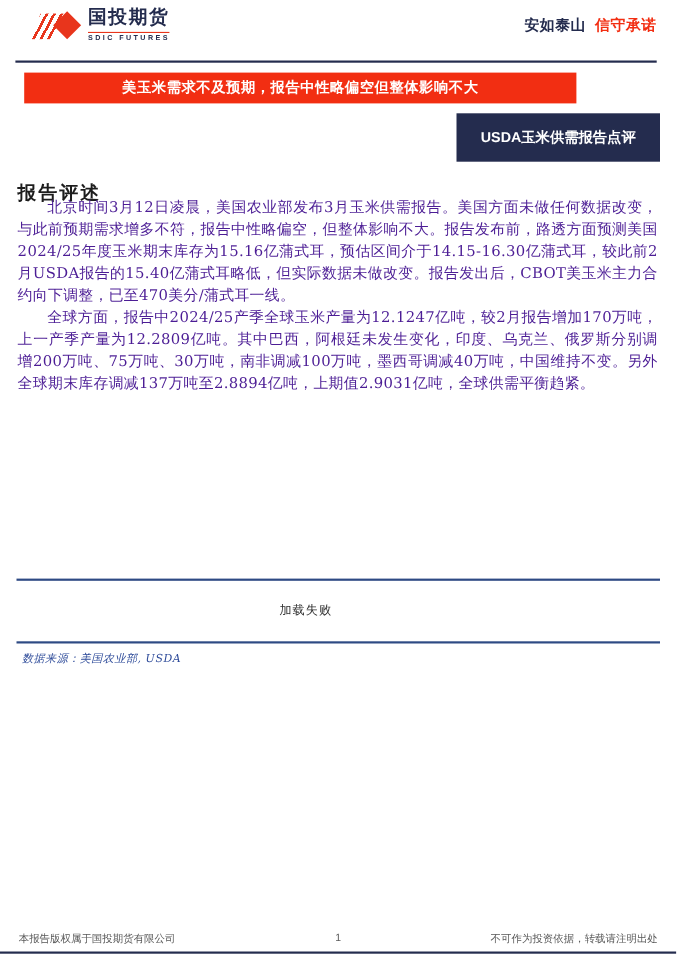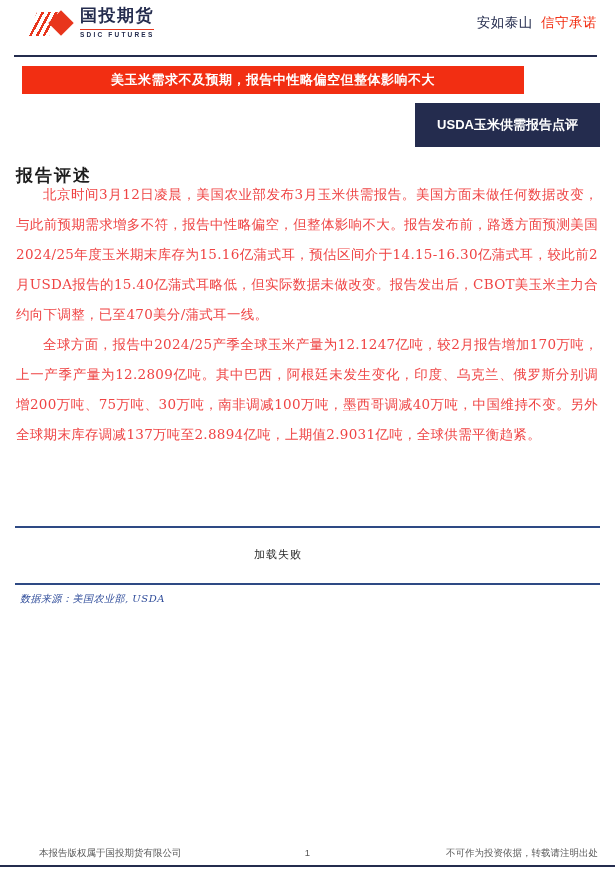--- a/index.html
+++ b/index.html
@@ -27,21 +27,21 @@
     clip-path:polygon(30% 0,100% 0,70% 100%,0 100%);
   }
   .logo-diamond{
     width:18px;height:18px;background:var(--logo-red);
     transform:rotate(45deg);margin-left:-6px;
   }
   .logo-text{margin-left:10px;line-height:1;}
   .logo-name{font-size:17px;font-weight:bold;color:var(--navy);letter-spacing:1.5px;}
   .logo-sub{font-size:6.5px;font-weight:bold;color:var(--navy);letter-spacing:2.2px;margin-top:3px;
     border-top:1.5px solid var(--logo-red);padding-top:1.5px;display:inline-block;}
-  .slogan{font-size:13.5px;font-weight:normal;letter-spacing:0.5px;}
+  .slogan{font-size:13.5px;font-weight:bold;letter-spacing:0.5px;}
   .slogan-part1{color:var(--navy);}
   .slogan-part2{color:var(--accent-red);margin-left:4px;}
   .header-rule{position:absolute;top:55px;left:14px;width:583px;height:2px;background:var(--navy);}
   
   .banner{
     position:absolute;top:66px;left:22px;width:502px;height:28px;
     background:var(--accent-red);color:#fff;font-size:13px;font-weight:bold;
     display:flex;align-items:center;justify-content:center;letter-spacing:0.5px;
   }
   .badge{
@@ -49,21 +49,21 @@
     background:var(--navy);color:#fff;font-size:13px;font-weight:bold;
     display:flex;align-items:center;justify-content:center;
   }
   
   .section-title{
     position:absolute;top:150px;left:16px;
     font-family:"DejaVu Serif",serif;font-size:17px;color:#1d1d1d;letter-spacing:2px;
   }
   .body-text{
     position:absolute;top:179px;left:16px;width:582px;
-    font-family:"DejaVu Serif",serif;font-size:13.5px;line-height:30px;color:#ef4444;
+    font-family:"DejaVu Serif",serif;font-size:13.5px;line-height:20px;color:#4c1d95;
     text-align:justify;letter-spacing:0.3px;
   }
   .body-text p{margin:0;text-indent:2em;}
   
   .table-caption{
     position:absolute;top:502px;left:16px;width:582px;
     font-family:"DejaVu Serif",serif;font-size:11.5px;font-weight:bold;color:var(--caption-navy);
   }
   .caption-rule{position:absolute;top:526px;left:15px;width:585px;height:2px;background:var(--rule-navy);}
   .load-error{
@@ -71,21 +71,21 @@
     font-family:"DejaVu Serif",serif;font-size:11px;color:#2e2e2e;letter-spacing:1px;
   }
   .source-rule{position:absolute;top:583px;left:15px;width:585px;height:2px;background:var(--rule-navy);}
   .source-note{
     position:absolute;top:592px;left:20px;
     font-family:"DejaVu Serif",serif;font-style:italic;font-size:10px;color:var(--source-blue);
     letter-spacing:0.5px;
   }
   
   .footer{position:absolute;top:847px;left:0;width:615px;height:14px;font-size:9.5px;color:var(--footer-gray);}
-  .footer-left{position:absolute;left:17px;top:0;margin-left:22px;}
+  .footer-left{position:absolute;left:17px;top:0;}
   .footer-page{position:absolute;left:50%;top:0;transform:translateX(-50%);}
   .footer-right{position:absolute;right:17px;top:0;}
   .bottom-rule{position:absolute;top:865px;left:0;width:615px;height:2px;background:var(--navy);}
 </style>
 </head>
 <body>
 
 <div class="page">
 
   <div class="header">

